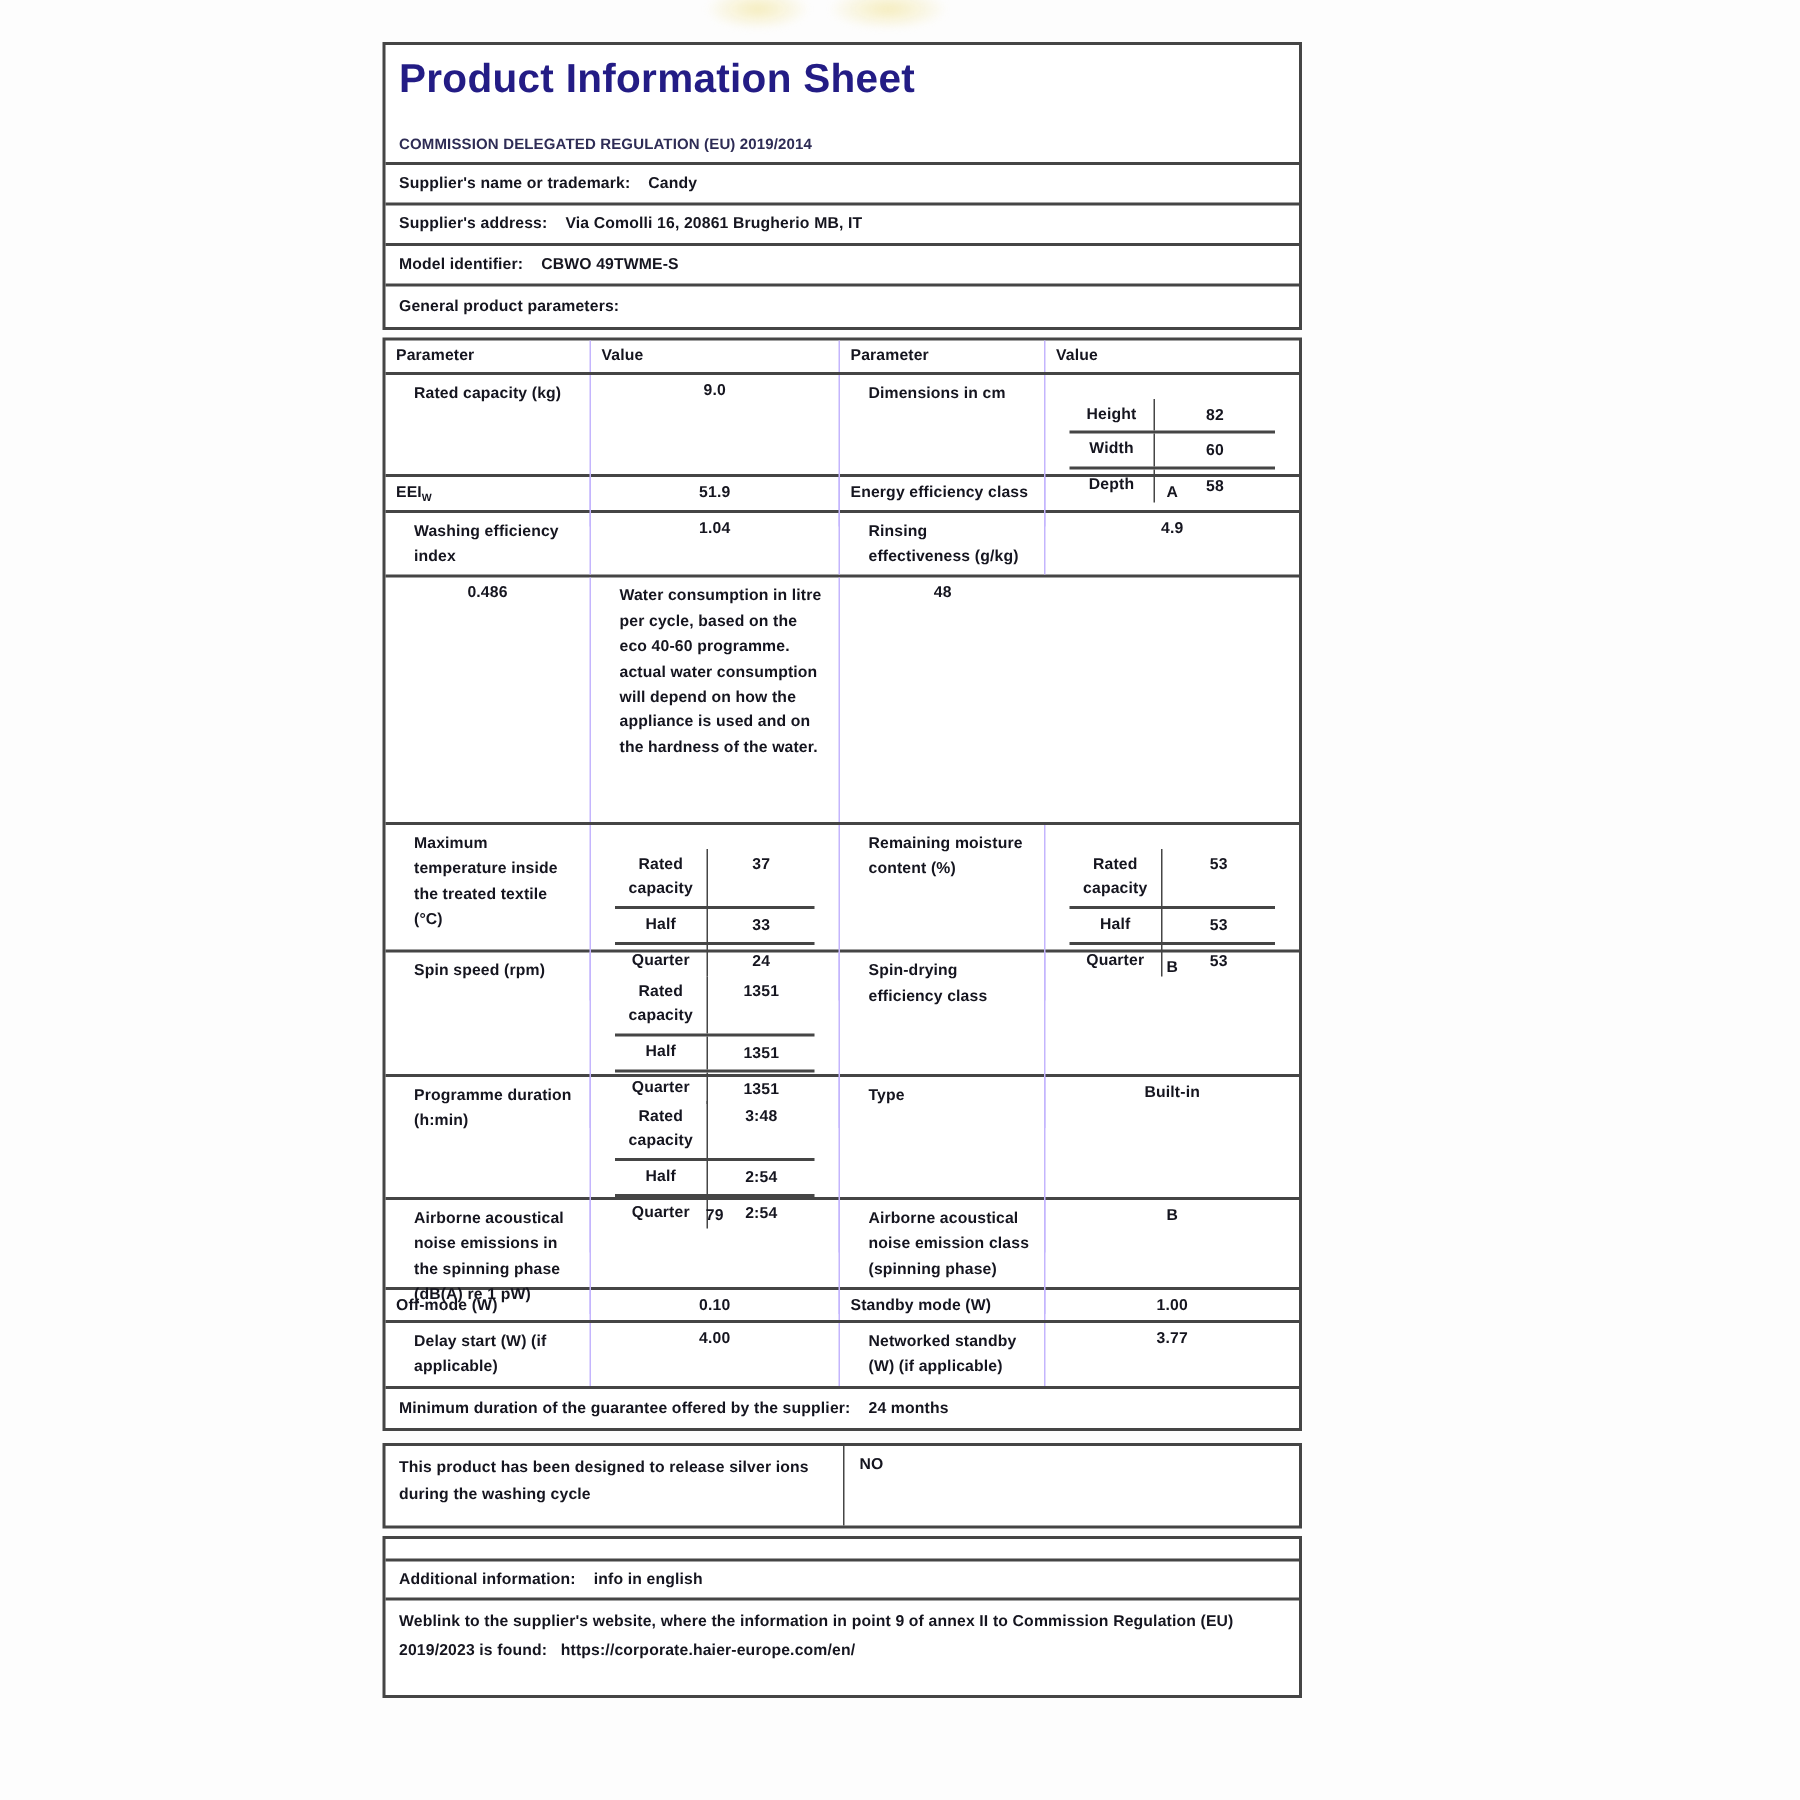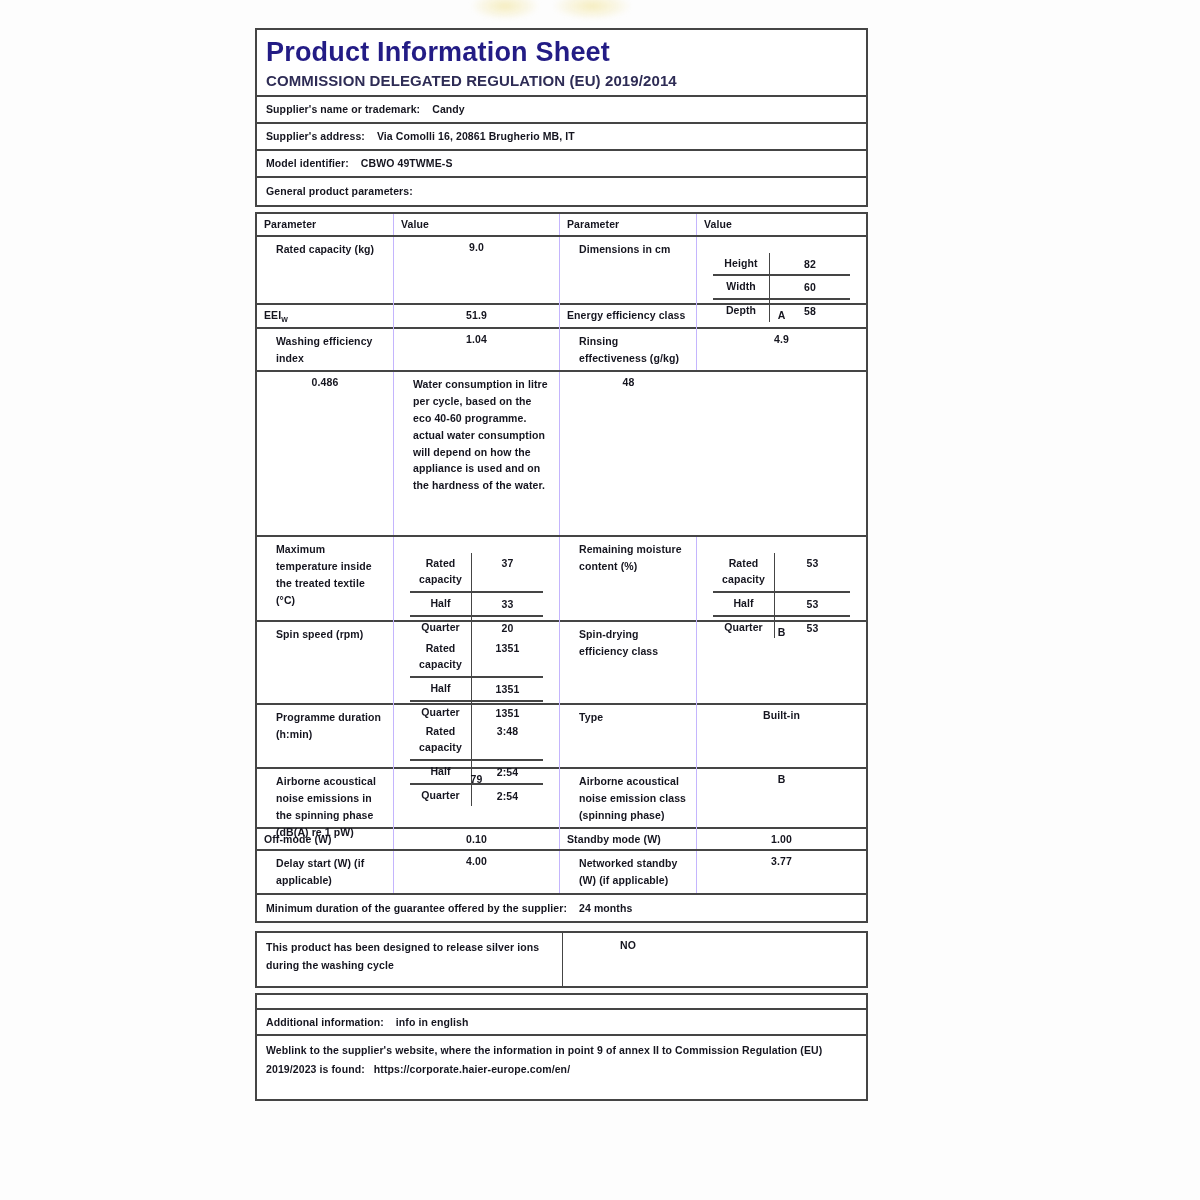--- a/index.html
+++ b/index.html
@@ -16,21 +16,21 @@
 
   .box { border:2px solid #454545; background:#fff; }
   .box + .box { margin-top:5px; }
 
   .r { border-bottom:2px solid #454545; }
   .r:last-child { border-bottom:none; }
 
   
   .titlecell { padding:8px 9px 6px 9px; min-height:58px; }
   .doc-title { color:#231c85; font-size:27px; font-weight:700; letter-spacing:0.2px; line-height:1.1; }
-  .regline { color:#2e2c55; font-size:15px; margin-top:4px; }
+  .regline { color:#2e2c55; font-size:10px; margin-top:23px; }
   .idrow { display:flex; align-items:center; min-height:27px; padding:4px 9px; }
   .idrow .val { margin-left:12px; }
 
   
   .g { display:grid; grid-template-columns:137px 166px 137px 1fr; }
   .g > div { border-right:1px solid #c4b5fd; padding:4px 7px; }
   .g > div:last-child { border-right:none; }
   .lbl { line-height:1.6;margin-left:12px; }
   .vcell { text-align:center; }
   .span4 { display:block; padding:5px 9px; }
@@ -40,21 +40,21 @@
   .subrow { display:grid; grid-template-columns:62px 1fr; border-bottom:2px solid #454545; flex:1; }
   .subrow:last-child { border-bottom:none; }
   .subrow .sl { border-right:1px solid #454545; padding:3px 4px; line-height:1.5; display:flex; align-items:center; justify-content:center; text-align:center; }
   .subrow .sv { display:flex; align-items:center; justify-content:center; }
   .dimrow { grid-template-columns:57px 1fr; }
   .topval { display:flex; justify-content:center; padding-top:5px; }
 
   sub { font-size:7px; }
 
   
-  .silver { display:grid; grid-template-columns:306px 1fr; min-height:53px;gap:47px; }
+  .silver { display:grid; grid-template-columns:306px 1fr; min-height:53px; }
   .silver .sl { border-right:1px solid #454545; padding:6px 9px; line-height:1.7; }
   .silver .sv { padding:6px 10px; }
   .emptyrow { height:15px; }
   .addrow { display:flex; min-height:26px; align-items:center; padding:4px 9px; }
   .addrow .val { margin-left:12px; }
   .webrow { padding:5px 9px 20px 9px; line-height:1.8; }
 </style>
 </head>
 <body>
 
@@ -141,21 +141,21 @@
           <div class="subrow" style="flex:1.6;">
             <div class="sl">Rated capacity</div>
             <div class="sv" style="align-items:flex-start; padding-top:4px;">37</div>
           </div>
           <div class="subrow">
             <div class="sl">Half</div>
             <div class="sv">33</div>
           </div>
           <div class="subrow">
             <div class="sl">Quarter</div>
-            <div class="sv">20</div>
+            <div class="sv">24</div>
           </div>
         </div>
         <div class="lbl">Remaining moisture content (%)</div>
         <div class="subwrap">
           <div class="subrow" style="flex:1.6;">
             <div class="sl">Rated capacity</div>
             <div class="sv" style="align-items:flex-start; padding-top:4px;">53</div>
           </div>
           <div class="subrow">
             <div class="sl">Half</div>
@@ -181,21 +181,21 @@
           </div>
           <div class="subrow">
             <div class="sl">Quarter</div>
             <div class="sv">1351</div>
           </div>
         </div>
         <div class="lbl">Spin-drying efficiency class</div>
         <div class="vcell topval">B</div>
       </div>
 
-      <div class="r g" style="height:64px;">
+      <div class="r g" style="height:82px;">
         <div class="lbl">Programme duration (h:min)</div>
         <div class="subwrap">
           <div class="subrow" style="flex:1.6;">
             <div class="sl">Rated capacity</div>
             <div class="sv" style="align-items:flex-start; padding-top:4px;">3:48</div>
           </div>
           <div class="subrow">
             <div class="sl">Half</div>
             <div class="sv">2:54</div>
           </div>

